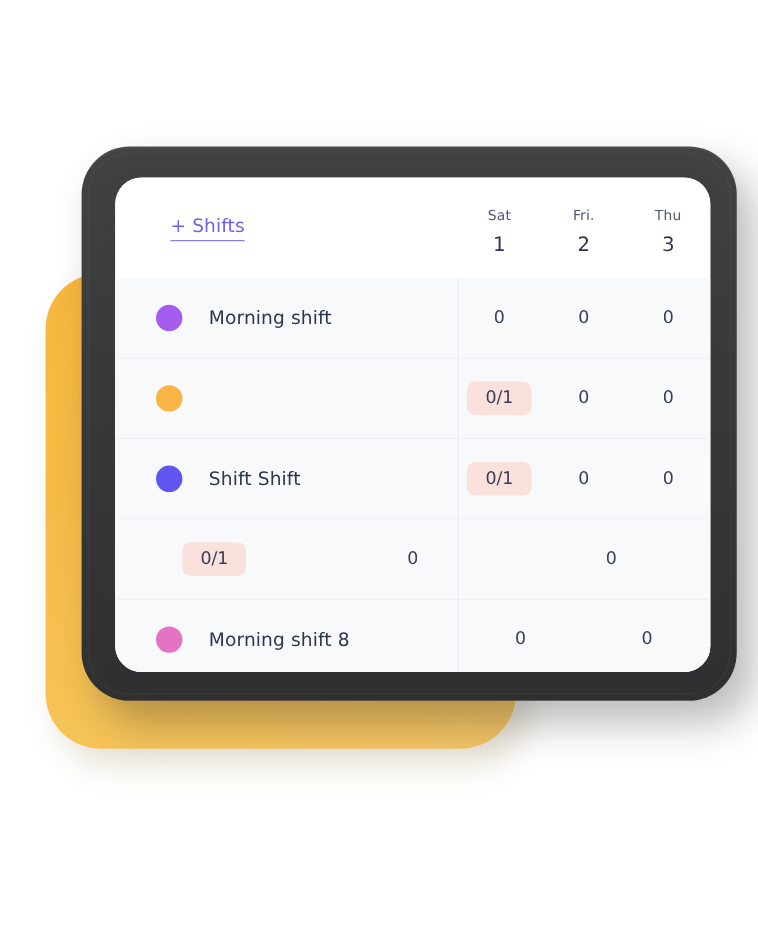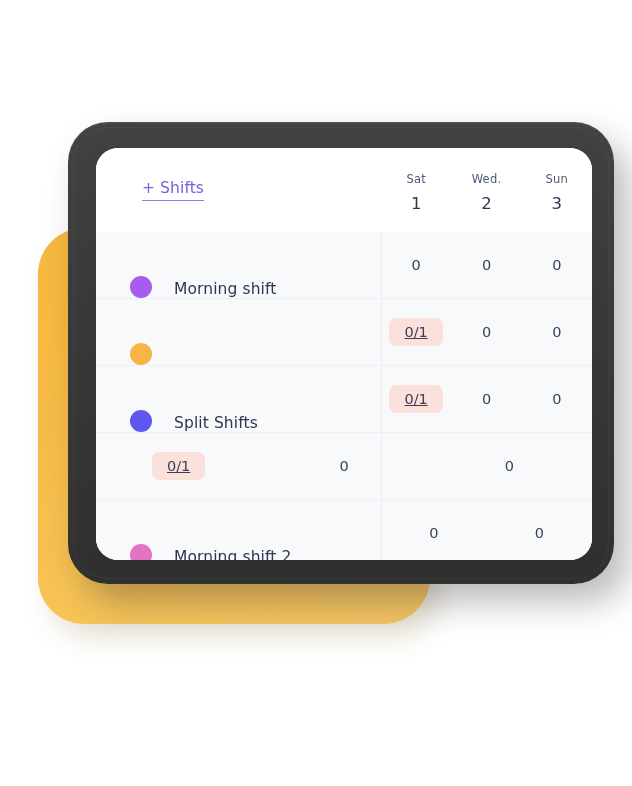--- a/index.html
+++ b/index.html
@@ -151,21 +151,21 @@
     border-bottom: 1px solid #eef0f4;
     position: relative;
   }
   .row:last-child {
     border-bottom: none;
   }
   .row-name {
     width: 285px;
     flex: 0 0 285px;
     display: flex;
-    align-items: flex-end;
+    align-items: center;
     padding-left: 34px;
     box-sizing: border-box;
   }
   .dot {
     width: 22px;
     height: 22px;
     border-radius: 50%;
     flex: 0 0 22px;
     margin-right: 22px;
   }
@@ -195,21 +195,20 @@
   }
   .cell .badge {
     display: inline-block;
     background: #fae1dc;
     color: #3a4058;
     font-size: 14.5px;
     border-radius: 7px;
     padding: 7px 15px;
     line-height: 1;
     white-space: nowrap;
-    text-decoration: underline;
   }
 </style>
 </head>
 <body>
 
 <div id="stage">
 
   <div class="yellow-card"></div>
 
   <div class="device-frame"></div>
@@ -219,25 +218,25 @@
     <div class="table-header">
       <div class="hdr-name-col">
         <a class="add-shifts-link" href="#">+ Shifts</a>
       </div>
       <div class="hdr-days">
         <div class="hdr-day">
           <span class="dow">Sat</span>
           <span class="dnum">1</span>
         </div>
         <div class="hdr-day">
-          <span class="dow">Wed.</span>
+          <span class="dow">Fri.</span>
           <span class="dnum">2</span>
         </div>
         <div class="hdr-day">
-          <span class="dow">Sun</span>
+          <span class="dow">Thu</span>
           <span class="dnum">3</span>
         </div>
       </div>
     </div>
 
     <div class="rows" id="rows-container">
         <div class="row">
           <div class="row-name">
             <span class="dot" style="background: rgb(167, 92, 240);"></span>
             <span class="row-label">Morning shift</span>
@@ -266,21 +265,21 @@
               <span class="plain">0</span>
             </div>
             <div class="cell">
               <span class="plain">0</span>
             </div>
           </div>
         </div>
         <div class="row">
           <div class="row-name">
             <span class="dot" style="background: rgb(95, 85, 239);"></span>
-            <span class="row-label">Split Shifts</span>
+            <span class="row-label">Shift Shift</span>
           </div>
           <div class="row-days">
             <div class="cell">
               <span class="badge">0/1</span>
             </div>
             <div class="cell">
               <span class="plain">0</span>
             </div>
             <div class="cell">
               <span class="plain">0</span>
@@ -296,21 +295,21 @@
               <span class="plain">0</span>
             </div>
             <div class="cell">
               <span class="plain">0</span>
             </div>
           </div>
         </div>
         <div class="row">
           <div class="row-name">
             <span class="dot" style="background: rgb(229, 115, 196);"></span>
-            <span class="row-label">Morning shift 2</span>
+            <span class="row-label">Morning shift 8</span>
           </div>
           <div class="row-days">
             <div class="cell">
               <span class="plain">0</span>
             </div>
             <div class="cell">
               <span class="plain">0</span>
             </div>
           </div>
         </div>

